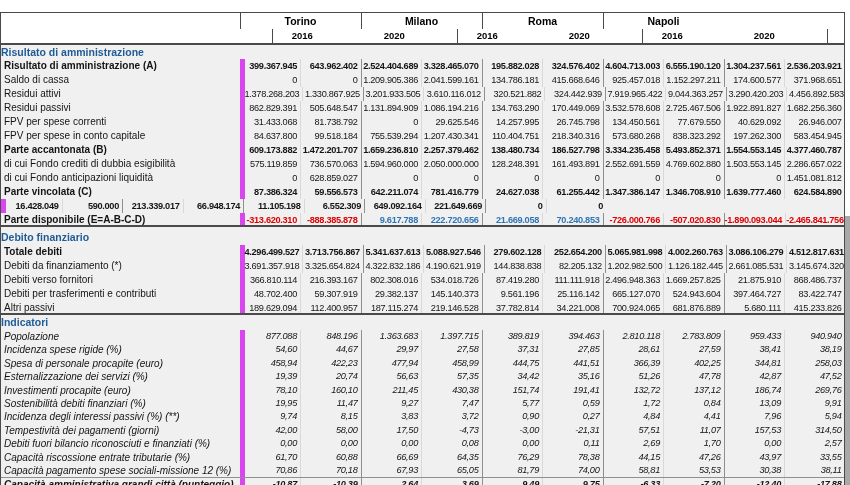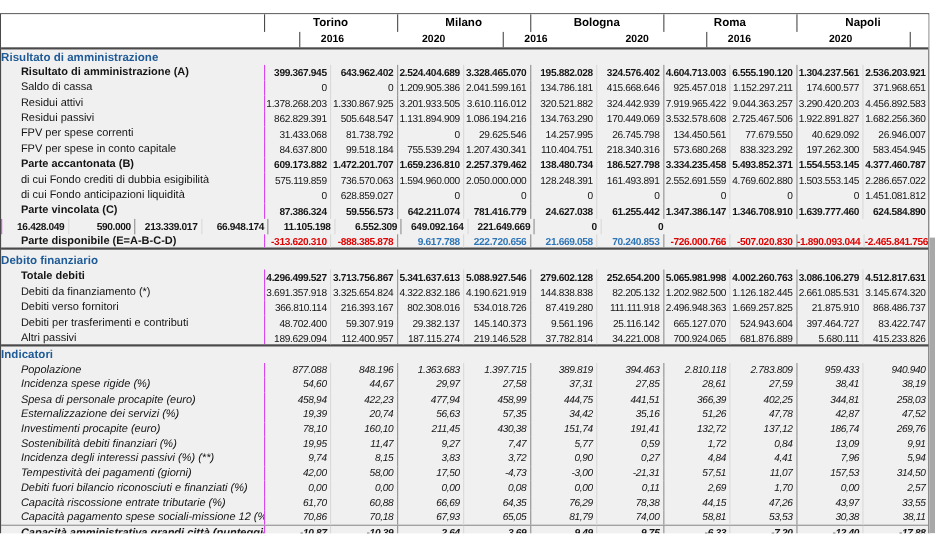--- a/index.html
+++ b/index.html
@@ -35,48 +35,47 @@
   .year-cell.grp{border-left:1.5px solid #4a4a4a;}
 
   
   .section .title-row{
     font-weight:bold;color:#1f5b97;
     font-size:10.5px;white-space:nowrap;
   }
   .drow{display:flex;height:14px;line-height:14px;}
   .sec3 .drow{height:13.4px;line-height:13.4px;font-style:italic;}
   .drow .lbl{
-    flex:0 0 238.5px;font-size:10px;color:#141414;padding-left:18px;
+    flex:0 0 238.5px;font-size:10px;color:#141414;padding-left:3px;
     white-space:nowrap;overflow:hidden;
   }
   .drow .val{
     flex:0 0 60.5px;text-align:right;padding-right:3px;
     font-size:9.2px;letter-spacing:-0.3px;color:#141414;
     white-space:nowrap;
   }
-  .drow .val.c0{border-left:1px solid #d946ef;}
+  .drow .val.c0{border-left:5px solid #d946ef;}
   .drow .val.pair{border-left:1px solid #d9d9d9;}
   .drow .val.grp{border-left:1px solid #8f8f8f;}
   .drow.bold .lbl,.drow.bold .val{font-weight:bold;}
   .section .last{border-bottom:2px solid #4a4a4a;}
   .drow.topline{border-top:1px solid #8f8f8f;}
   .val.neg{color:#e00000;}
   .val.pos{color:#2e75b6;}
 </style>
 </head>
 <body>
 
 <div class="page">
   <div class="tbl">
     <div class="hdr">
       <div class="hrow hrow1">
         <div class="hspacer"></div>
       <div class="city-cell">Torino</div>
           <div class="city-cell">Milano</div>
-          <div class="city-cell">Bologna</div>
           <div class="city-cell">Roma</div>
           <div class="city-cell">Napoli</div>
         </div>
       <div class="hrow hrow2">
         <div class="hspacer"></div>
       <div class="year-cell grp">2016</div>
           <div class="year-cell">2020</div>
           <div class="year-cell grp">2016</div>
           <div class="year-cell">2020</div>
           <div class="year-cell grp">2016</div>

